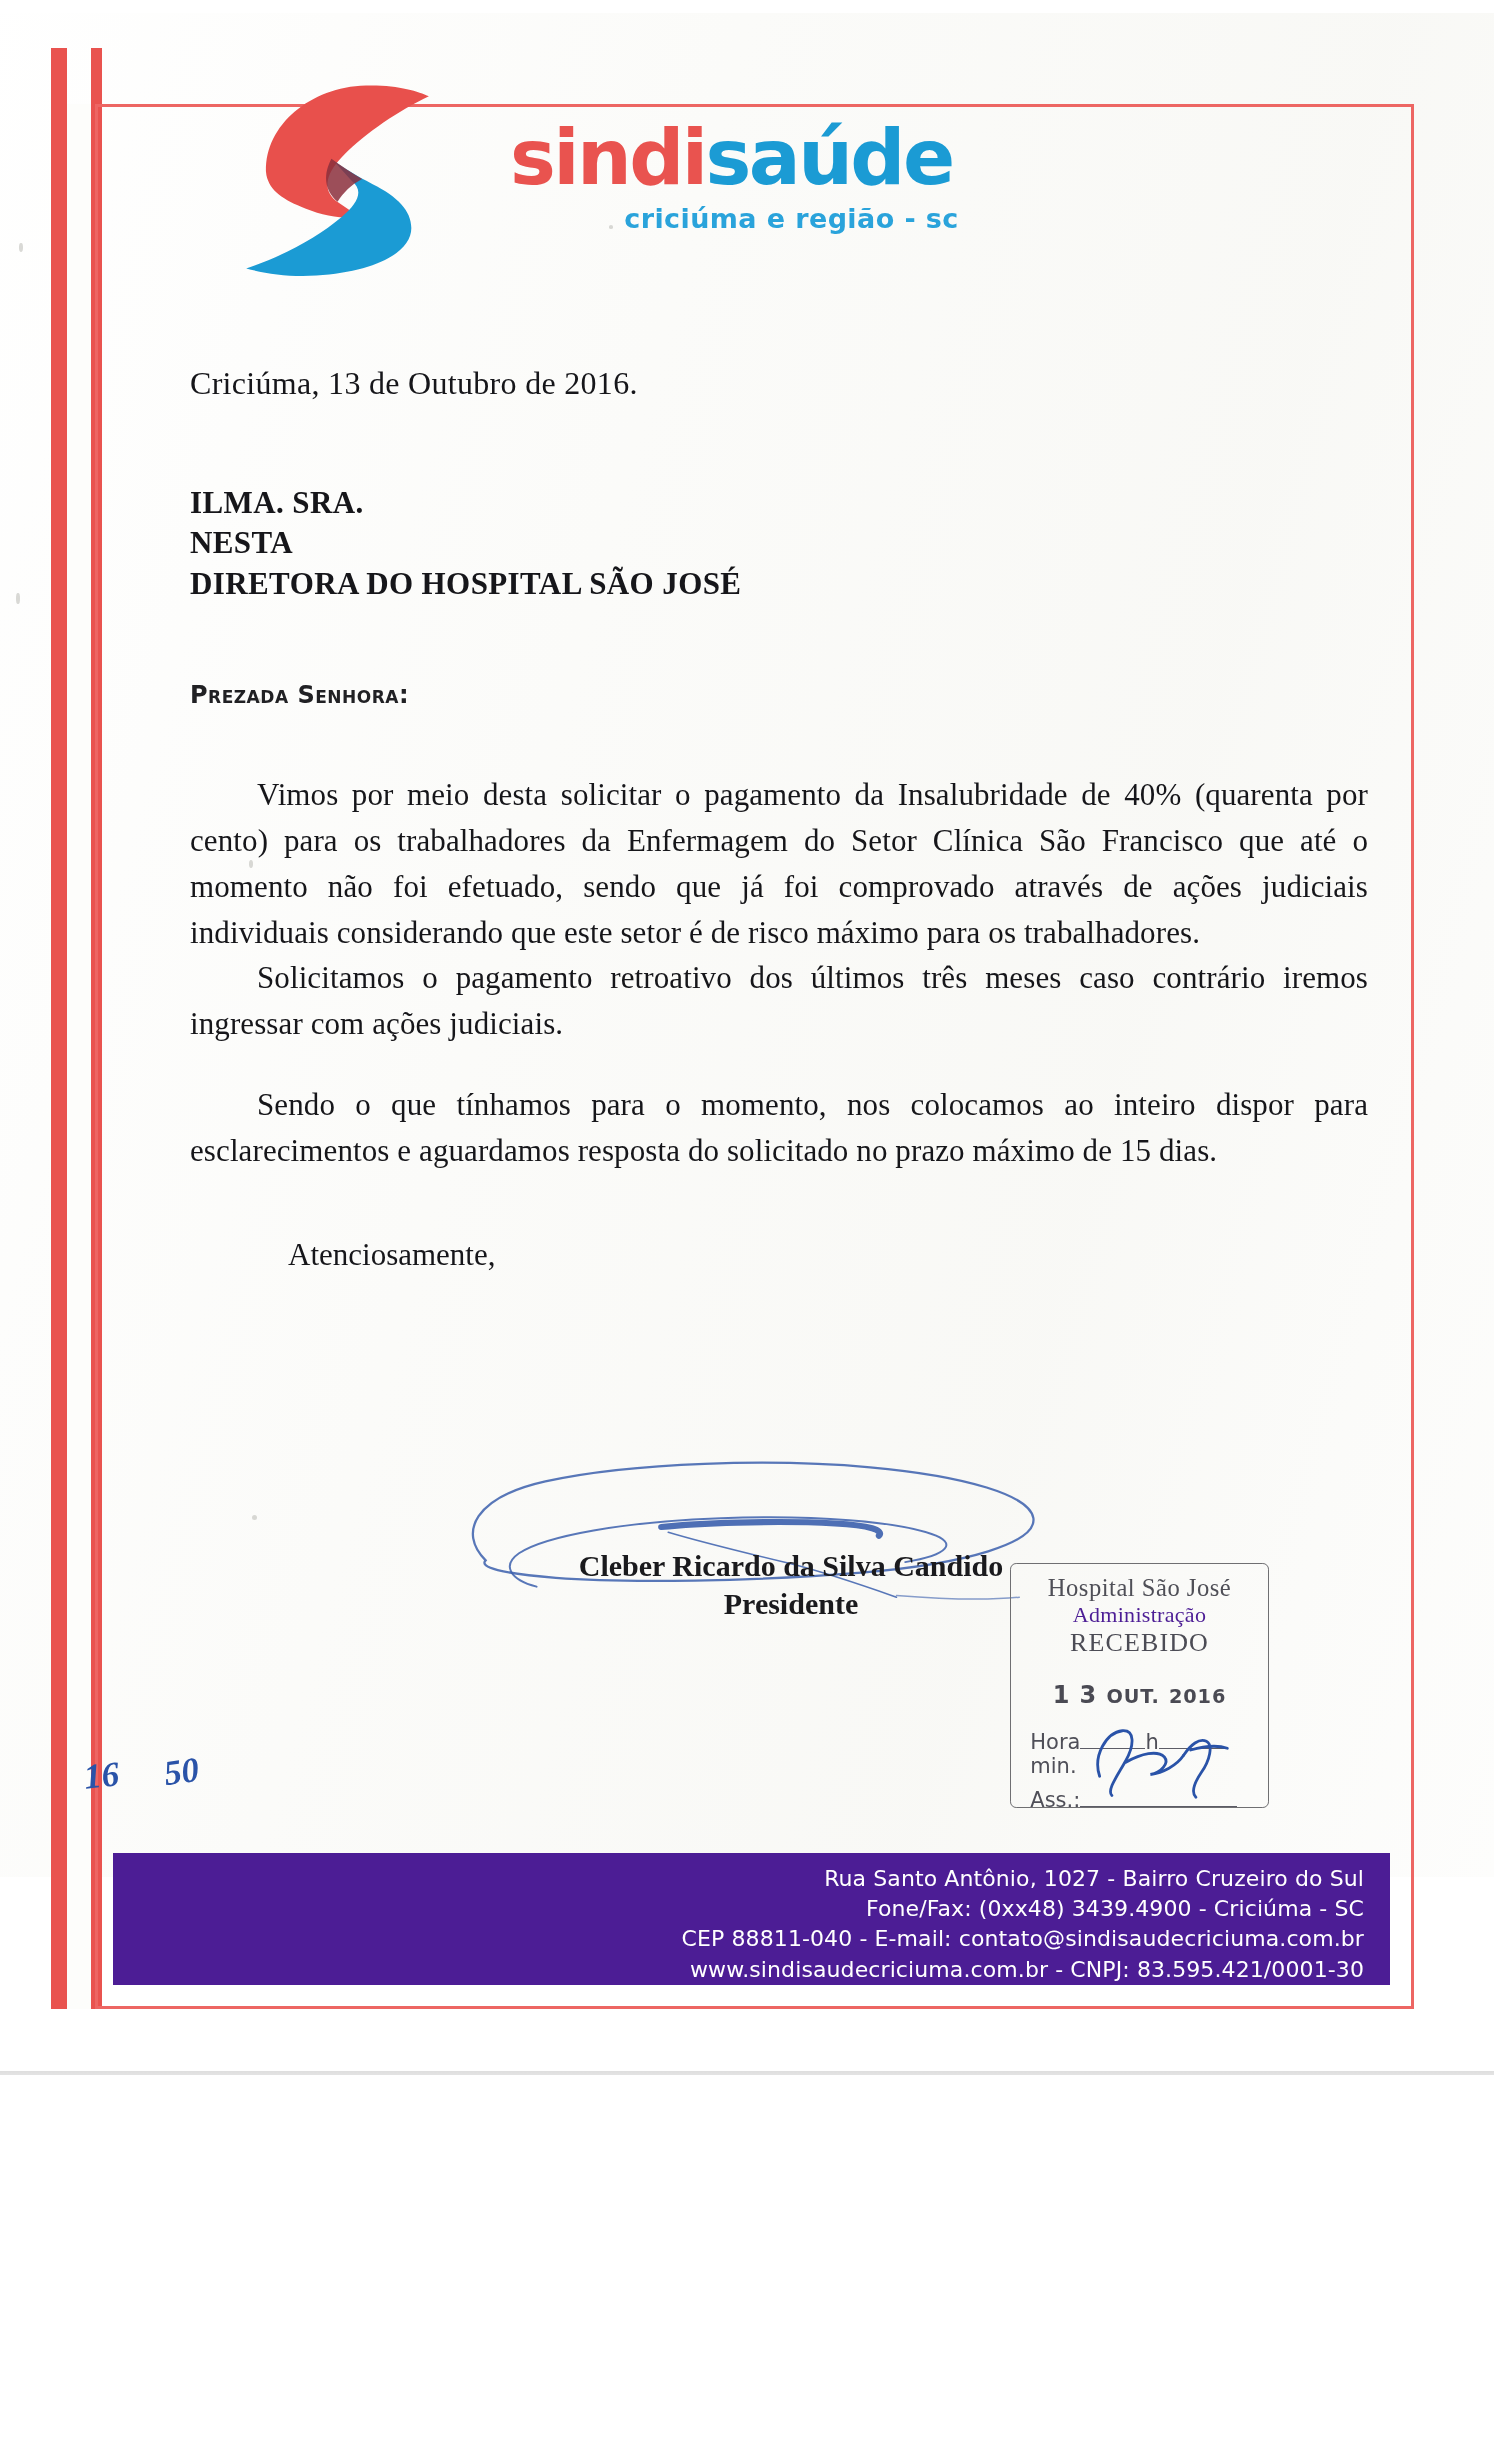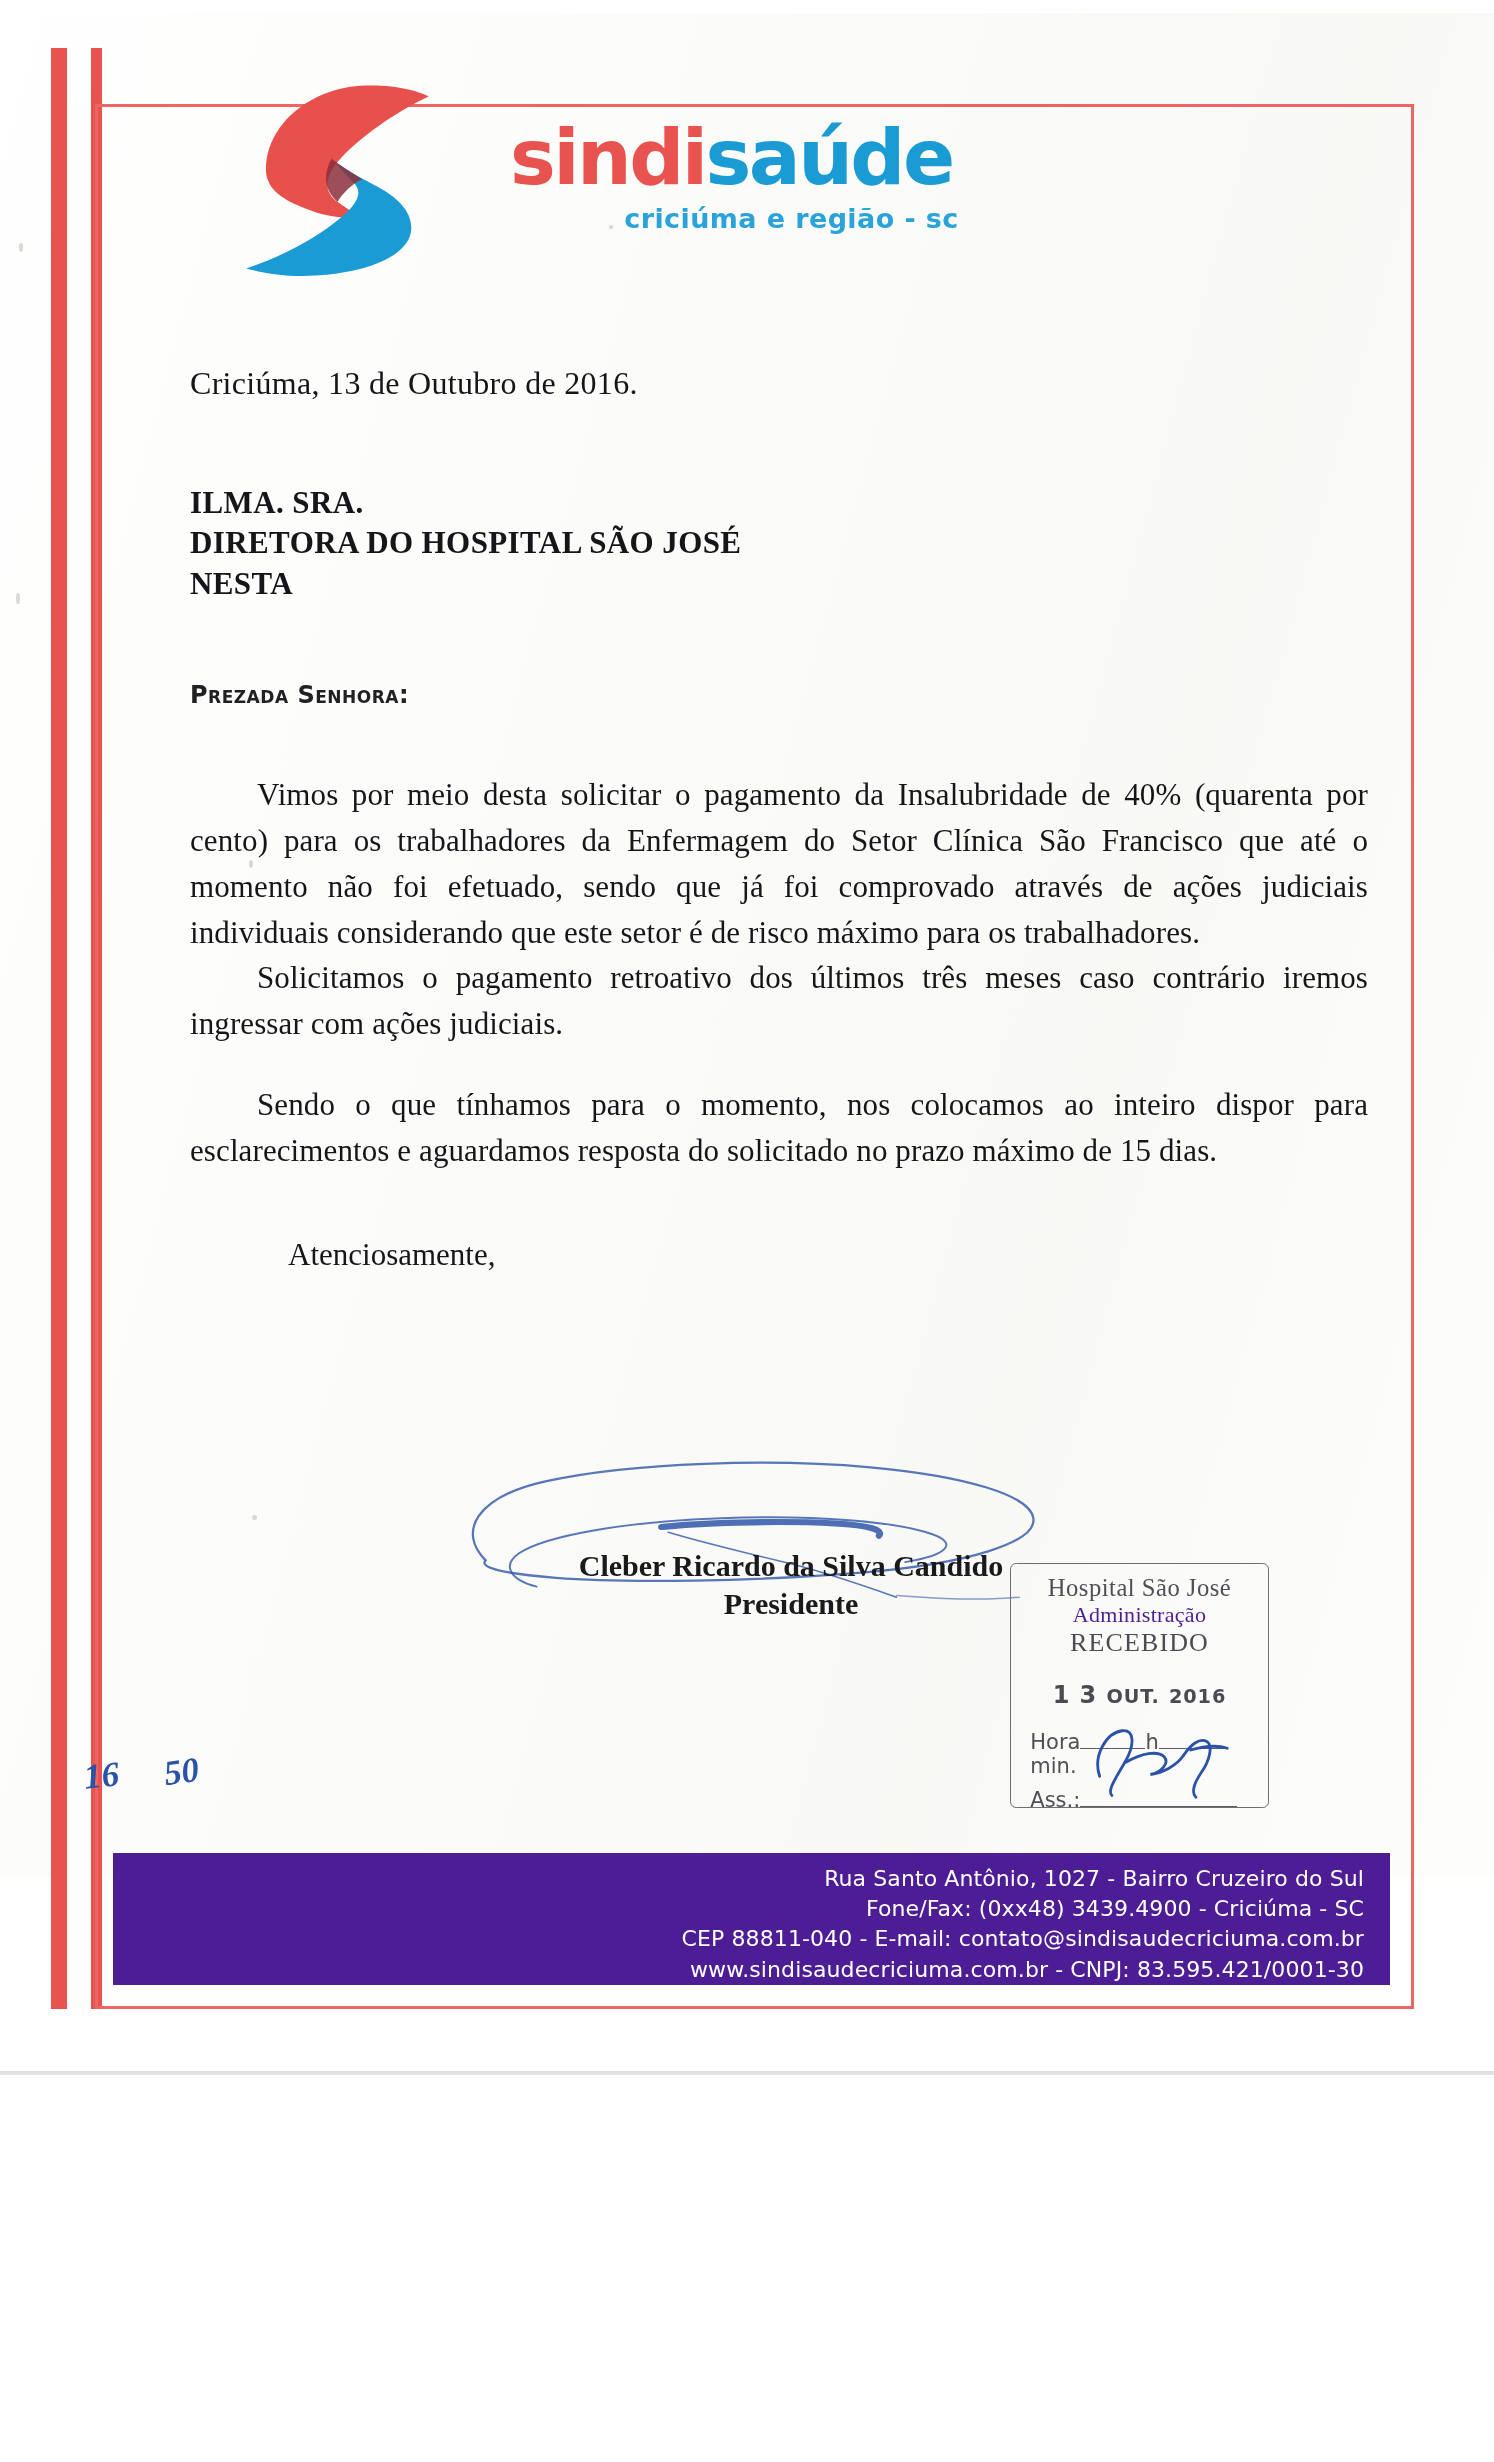--- a/index.html
+++ b/index.html
@@ -354,22 +354,22 @@
       <div class="wordmark-text"><span class="wm-red">sindi</span><span class="wm-blue">saúde</span></div>
       <div class="wordmark-tagline">criciúma e região - sc</div>
     </div>
   </div>
 
   <div id="letter-body">
     <div class="date-line">Criciúma, 13 de Outubro de 2016.</div>
 
     <div class="addressee">
       <div>ILMA. SRA.</div>
+      <div>NESTA</div>
       <div>DIRETORA DO HOSPITAL SÃO JOSÉ</div>
-      <div>NESTA</div>
     </div>
 
     <div class="salutation">Prezada Senhora:</div>
 
     <div class="para-group">
       <p class="body-para">Vimos por meio desta solicitar o pagamento da Insalubridade de 40% (quarenta por cento) para os trabalhadores da Enfermagem do Setor Clínica São Francisco que até o momento não foi efetuado, sendo que já foi comprovado através de ações judiciais individuais considerando que este setor é de risco máximo para os trabalhadores.</p>
       <p class="body-para">Solicitamos o pagamento retroativo dos últimos três meses caso contrário iremos ingressar com ações judiciais.</p>
       <p class="body-para spaced">Sendo o que tínhamos para o momento, nos colocamos ao inteiro dispor para esclarecimentos e aguardamos resposta do solicitado no prazo máximo de 15 dias.</p>
     </div>
 

